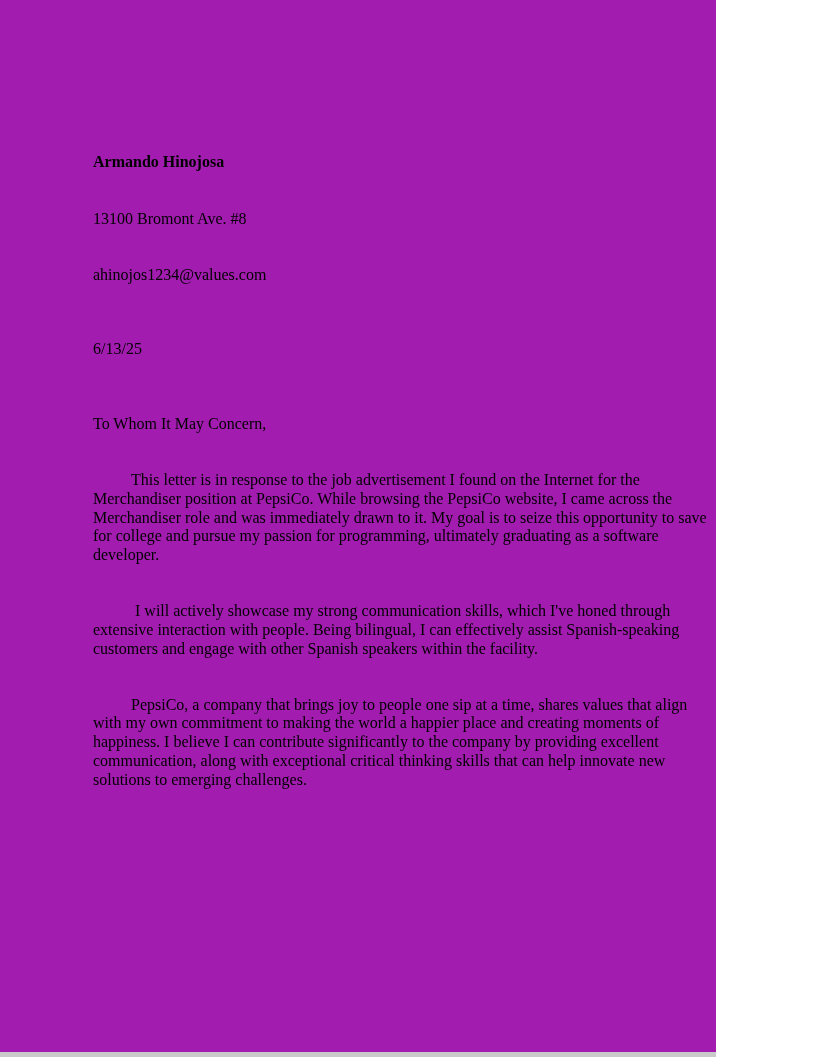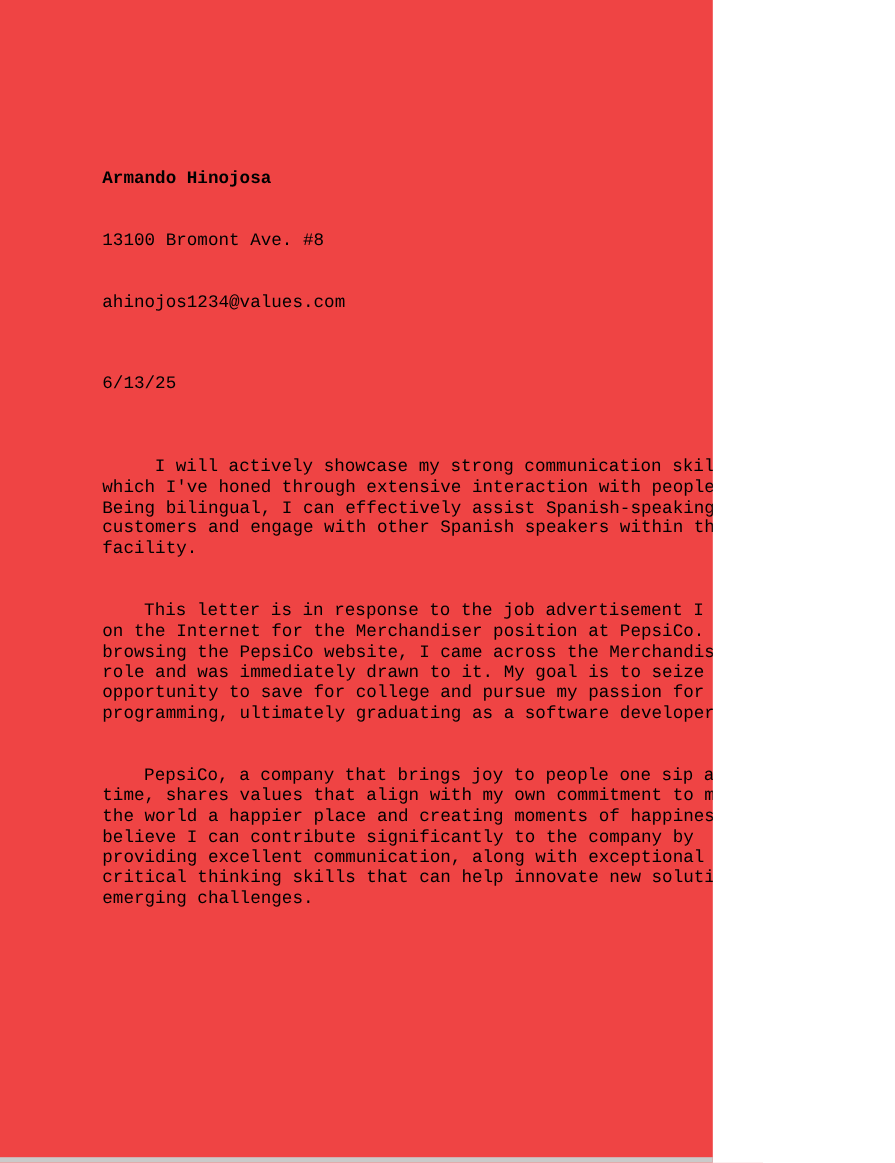--- a/index.html
+++ b/index.html
@@ -2,25 +2,25 @@
 <html><head>
 <meta charset="utf-8">
 <style>
   html, body {
     margin: 0;
     padding: 0;
     background: #ffffff;
   }
   .page {
     position: relative;
-    width: 648px;
+    width: 716px;
     height: 1057px;
-    background: #ef4444;
+    background: #a21caf;
     overflow: hidden;
-    font-family: Liberation Mono, monospace;
+    font-family: Liberation Serif, serif;
     color: #000000;
   }
   .letter-body {
     position: absolute;
     left: 93px;
     top: 116px;
     width: 624px;
     font-size: 16px;
     line-height: 18.7px;
   }
@@ -55,22 +55,23 @@
     <div class="block">
       <div class="bold">Armando Hinojosa</div>
       <div>13100 Bromont Ave. #8</div>
       <div>ahinojos1234@values.com</div>
     </div>
 
     <div class="block">6/13/25</div>
 
 
     <div class="block">
+      <div>To Whom It May Concern,</div>
+      <p class="para">This letter is in response to the job advertisement I found on the Internet for the Merchandiser position at PepsiCo. While browsing the PepsiCo website, I came across the Merchandiser role and was immediately drawn to it. My goal is to seize this opportunity to save for college and pursue my passion for programming, ultimately graduating as a software developer.</p>
       <p class="para"> I will actively showcase my strong communication skills, which I've honed through extensive interaction with people. Being bilingual, I can effectively assist Spanish-speaking customers and engage with other Spanish speakers within the facility.</p>
-      <p class="para">This letter is in response to the job advertisement I found on the Internet for the Merchandiser position at PepsiCo. While browsing the PepsiCo website, I came across the Merchandiser role and was immediately drawn to it. My goal is to seize this opportunity to save for college and pursue my passion for programming, ultimately graduating as a software developer.</p>
       <p class="para">PepsiCo, a company that brings joy to people one sip at a time, shares values that align with my own commitment to making the world a happier place and creating moments of happiness. I believe I can contribute significantly to the company by providing excellent communication, along with exceptional critical thinking skills that can help innovate new solutions to emerging challenges.</p>
       
     </div>
 
   </div>
 
   <div class="bottom-bar"></div>
 </div>
 
 </body></html>

